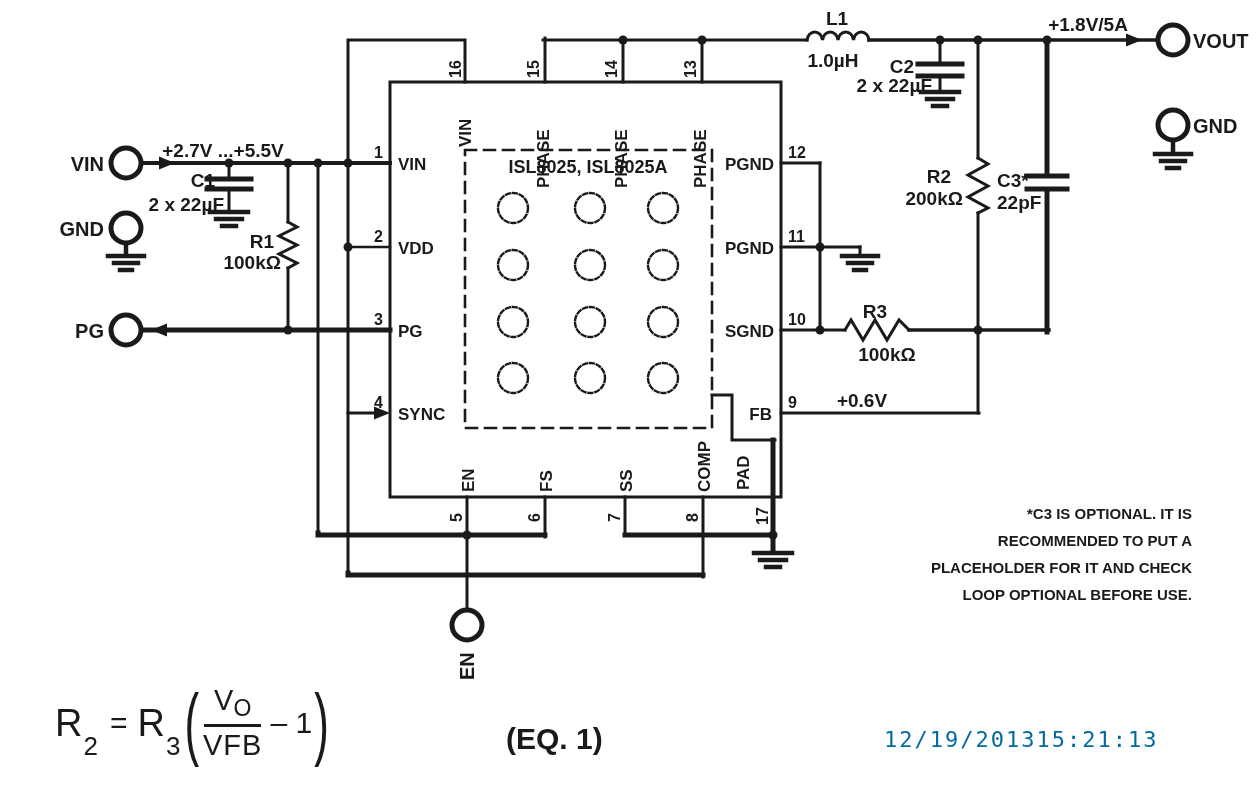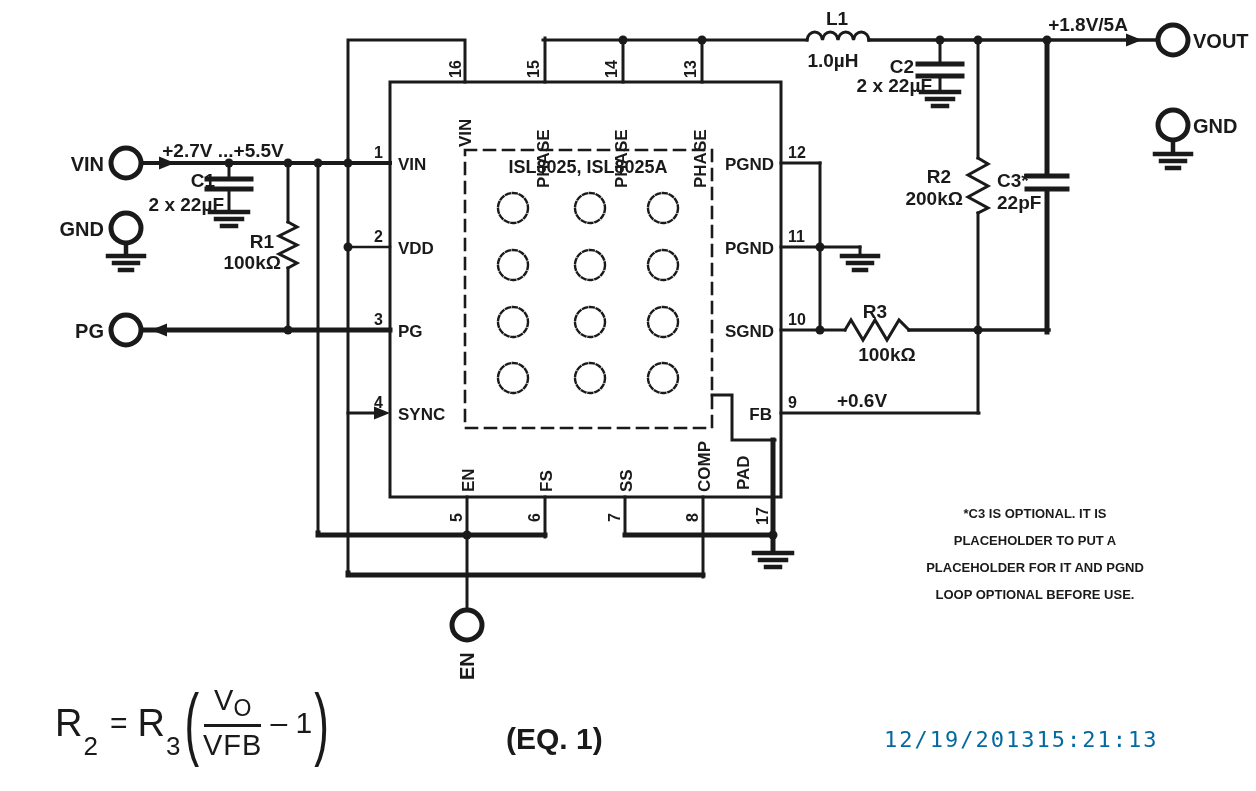--- a/index.html
+++ b/index.html
@@ -4,22 +4,22 @@
 <style>
   html,body{margin:0;padding:0;background:#ffffff;}
   .page{position:relative;width:1256px;height:791px;background:#ffffff;overflow:hidden;
         font-family:"Liberation Sans",sans-serif;}
   svg text{font-family:"Liberation Sans",sans-serif;fill:#1a1a1a;}
   .lbl{font-weight:bold;font-size:19px;}
   .lbl-sm{font-weight:bold;font-size:17px;}
   .pin-num{font-weight:bold;font-size:16px;}
   .term-lbl{font-weight:bold;font-size:20px;}
   .ic-title{font-weight:bold;font-size:18px;}
-  .note{position:absolute;left:878px;top:500px;width:314px;text-align:center;
-        font-weight:bold;font-size:13px;line-height:27px;color:#1a1a1a;}
+  .note{position:absolute;left:878px;top:500px;width:314px;text-align:right;
+        font-weight:bold;font-size:15px;line-height:27px;color:#1a1a1a;}
   .equation{position:absolute;left:55px;top:684px;display:flex;align-items:center;
             color:#1a1a1a;font-size:38px;}
   .eq-sub{font-size:26px;align-self:flex-end;margin:0 2px 0 1px;}
   .eq-equals{font-size:30px;margin:0 10px;}
   .paren{font-size:44px;font-weight:normal;transform:scaleY(1.8);margin:0 2px;}
   .frac{display:inline-flex;flex-direction:column;align-items:center;margin:0 2px;justify-content:flex-end;}
   .frac-num{font-size:29px;padding:0 10px 2px 10px;border-bottom:3px solid #1a1a1a;}
   .frac-num .vsub{font-size:23px;vertical-align:-6px;}
   .frac-den{font-size:29px;padding-top:2px;letter-spacing:1px;}
   .eq-tail{font-size:30px;margin-left:6px;}
@@ -246,22 +246,22 @@
   <text x="632" y="492" class="lbl-sm" transform="rotate(-90 632 492)">SS</text>
   <text x="698" y="522" class="pin-num" transform="rotate(-90 698 522)">8</text>
   <text x="710" y="492" class="lbl-sm" transform="rotate(-90 710 492)">COMP</text>
   <text x="768" y="525" class="pin-num" transform="rotate(-90 768 525)">17</text>
   <text x="749" y="490" class="lbl-sm" transform="rotate(-90 749 490)">PAD</text>
 </svg>
 
 
 <div class="note">
   <div>*C3 IS OPTIONAL. IT IS</div>
-  <div>PLACEHOLDER TO PUT A</div>
-  <div>PLACEHOLDER FOR IT AND PGND</div>
+  <div>RECOMMENDED TO PUT A</div>
+  <div>PLACEHOLDER FOR IT AND CHECK</div>
   <div>LOOP OPTIONAL BEFORE USE.</div>
 </div>
 
 
 <div class="equation">
   <span>R</span>
       <span class="eq-sub">2</span>
   <span class="eq-equals">=</span>
   <span>R</span>
       <span class="eq-sub">3</span>

